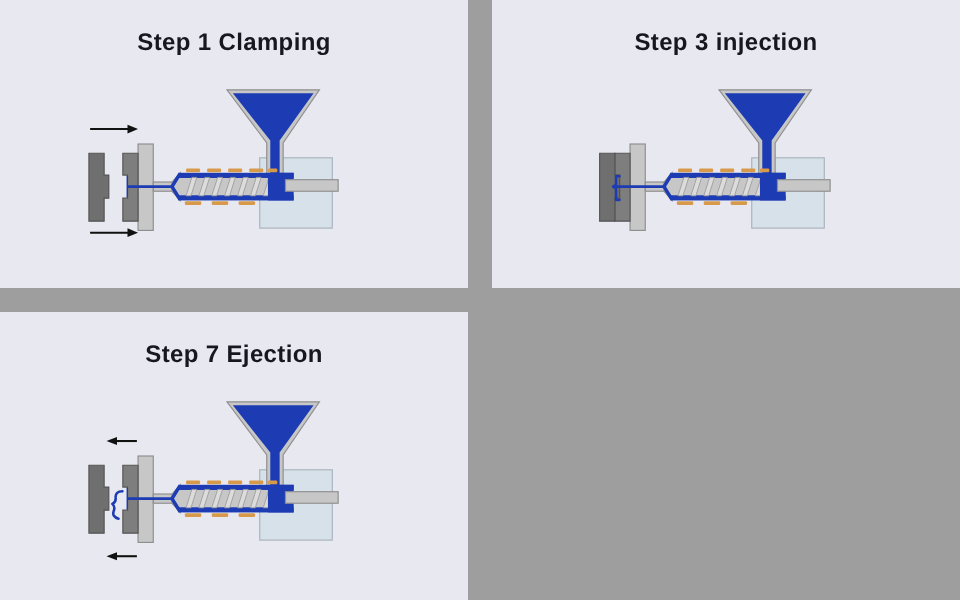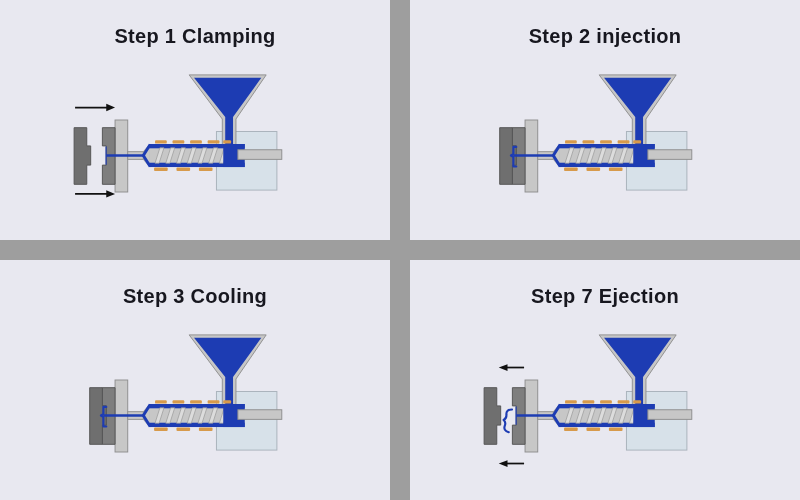--- a/index.html
+++ b/index.html
@@ -111,29 +111,21 @@
         <use href="#arrows-right"></use>
       </svg>
     <div class="title">Step 1 Clamping</div>
   </div>
   <div class="panel">
     <svg class="art" viewBox="0 0 400 250" preserveAspectRatio="none">
         <use href="#machine-base"></use>
         <use href="#mold-closed"></use>
         <use href="#part-in-cavity"></use>
       </svg>
-    <div class="title">Step 2 injection</div>
-  </div>
-  <div class="panel">
-    <svg class="art" viewBox="0 0 400 250" preserveAspectRatio="none">
-        <use href="#machine-base"></use>
-        <use href="#mold-closed"></use>
-        <use href="#part-in-cavity"></use>
-      </svg>
-    <div class="title">Step 3 Cooling</div>
+    <div class="title">Step 3 injection</div>
   </div>
   <div class="panel">
     <svg class="art" viewBox="0 0 400 250" preserveAspectRatio="none">
         <use href="#machine-base"></use>
         <use href="#mold-open"></use>
         <use href="#ejected-part"></use>
         <use href="#arrows-left"></use>
       </svg>
     <div class="title">Step 7 Ejection</div>
   </div>

